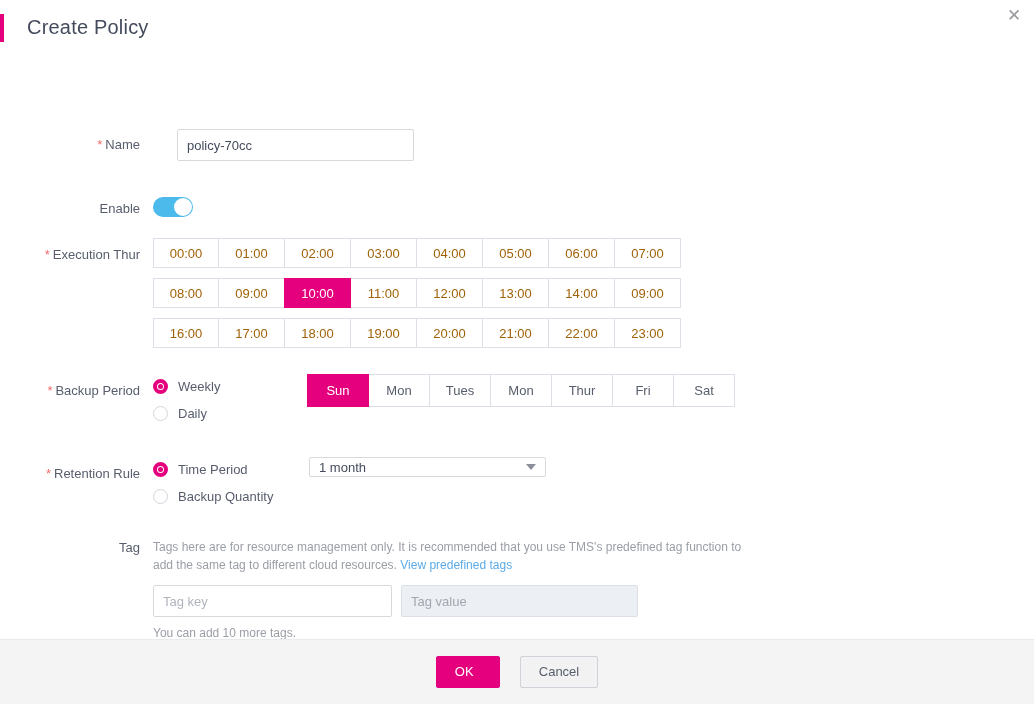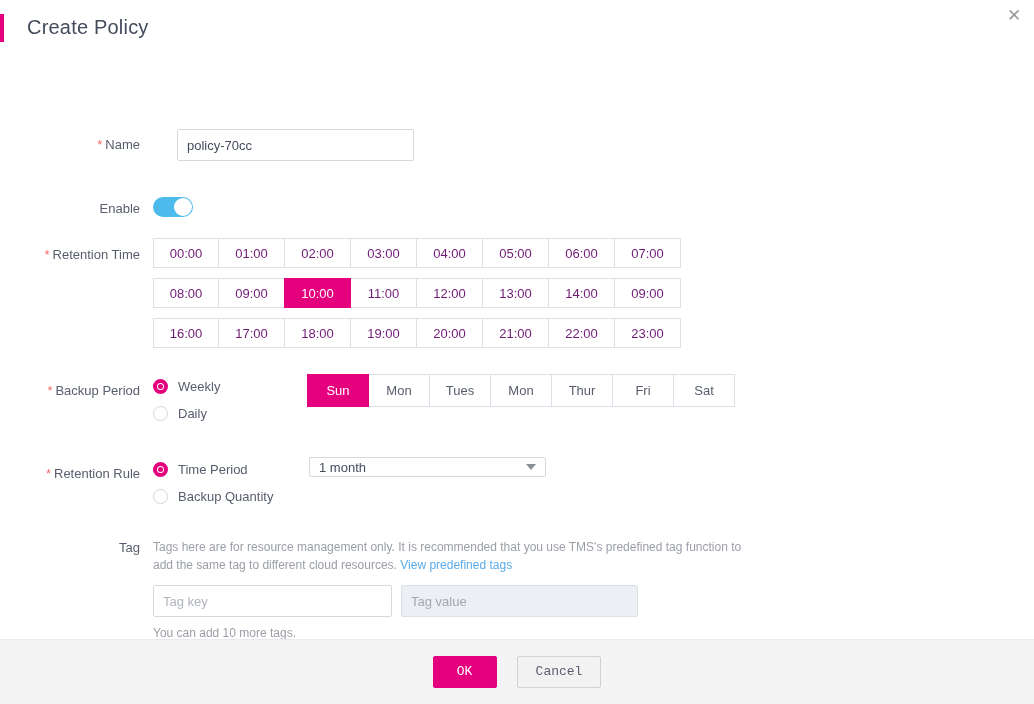--- a/index.html
+++ b/index.html
@@ -127,21 +127,21 @@
     row-gap: 10px;
   }
   .time-cell {
     box-sizing: border-box;
     border: 1px solid #dcdfe6;
     margin-left: -1px;
     display: flex;
     align-items: center;
     justify-content: center;
     font-size: 13px;
-    color: #701a75;
+    color: #a16207;
     background: #fff;
     cursor: pointer;
     user-select: none;
   }
   .time-cell:nth-child(8n+1) { margin-left: 0; }
   .time-cell.selected {
     background: #e5007d;
     border-color: #e5007d;
     color: #ffffff;
     position: relative;
@@ -300,26 +300,26 @@
     align-items: center;
     justify-content: center;
     gap: 14px;
   }
   .btn {
     box-sizing: border-box;
     min-width: 64px;
     height: 32px;
     padding: 0 18px;
     border-radius: 2px;
-    font-family: Liberation Mono, monospace;
+    font-family: Liberation Sans, sans-serif;
     font-size: 13px;
     cursor: pointer;
     border: 1px solid transparent;
     line-height: 30px;
-    text-align: center;
+    text-align: left;
   }
   .btn-primary {
     background: #e5007d;
     color: #ffffff;
     border-color: #e5007d;
   }
   .btn-default {
     background: #f2f2f2;
     color: #575d6c;
     border: 1px solid #cfd2d8;
@@ -350,21 +350,21 @@
     <div class="form-label">Enable</div>
     <div class="form-control" style="top:-4px;">
       <div class="switch">
         <div class="knob"></div>
       </div>
     </div>
   </div>
 
   <div class="form-row" style="top:190px;">
     <div class="form-label">
-      <span class="req-star">*</span><span>Retention Time</span>
+      <span class="req-star">*</span><span>Execution Thur</span>
     </div>
     <div class="form-control" style="top:-9px;">
       <div class="time-grid" id="time-grid">
           <div class="time-cell">00:00</div>
           <div class="time-cell">01:00</div>
           <div class="time-cell">02:00</div>
           <div class="time-cell">03:00</div>
           <div class="time-cell">04:00</div>
           <div class="time-cell">05:00</div>
           <div class="time-cell">06:00</div>

